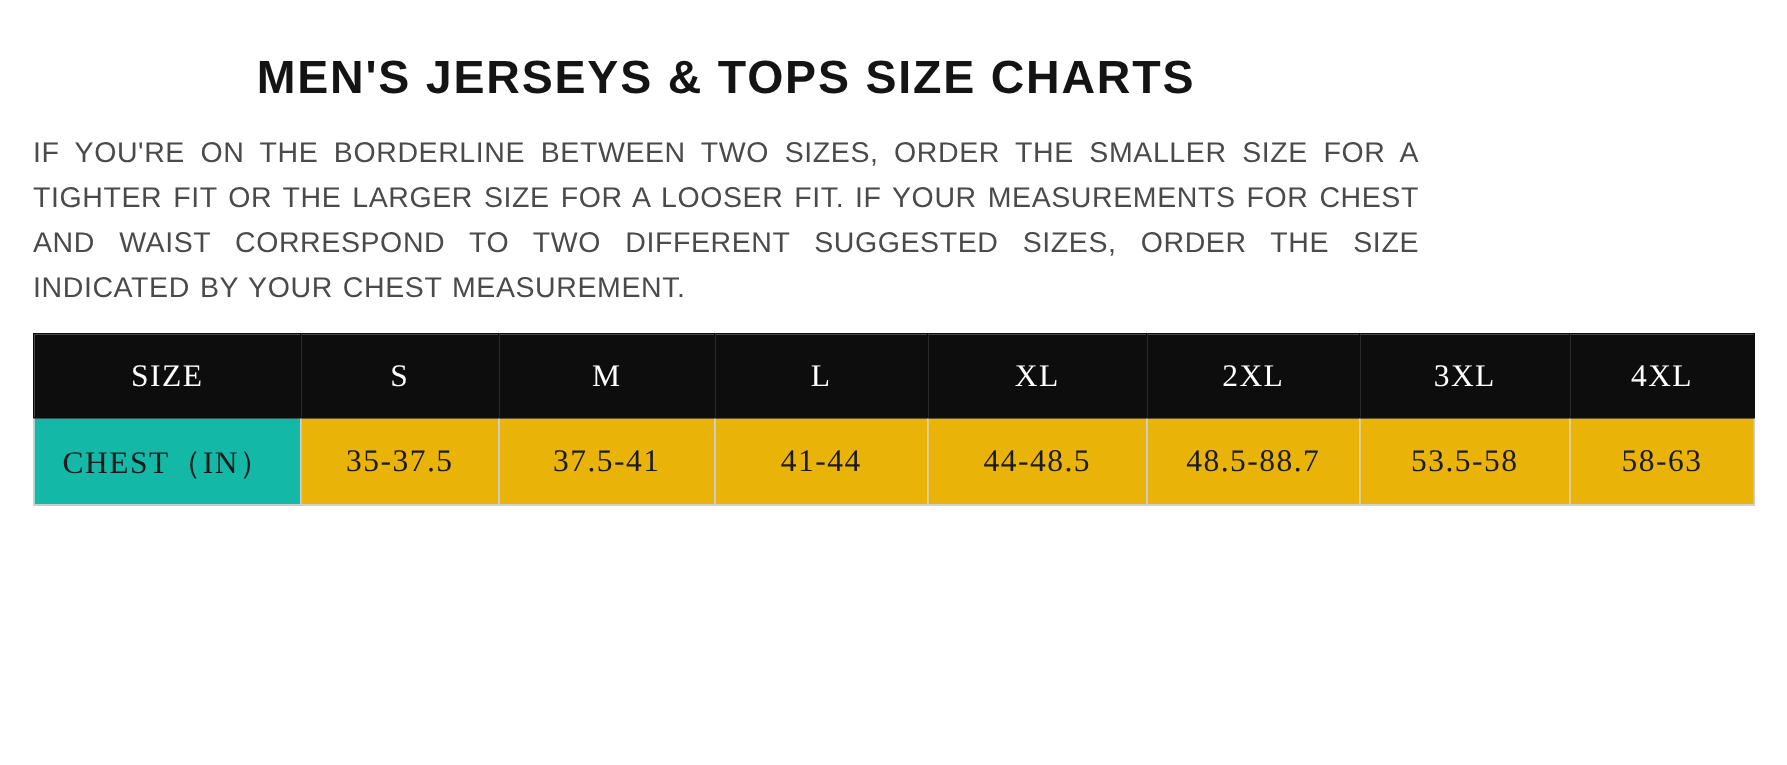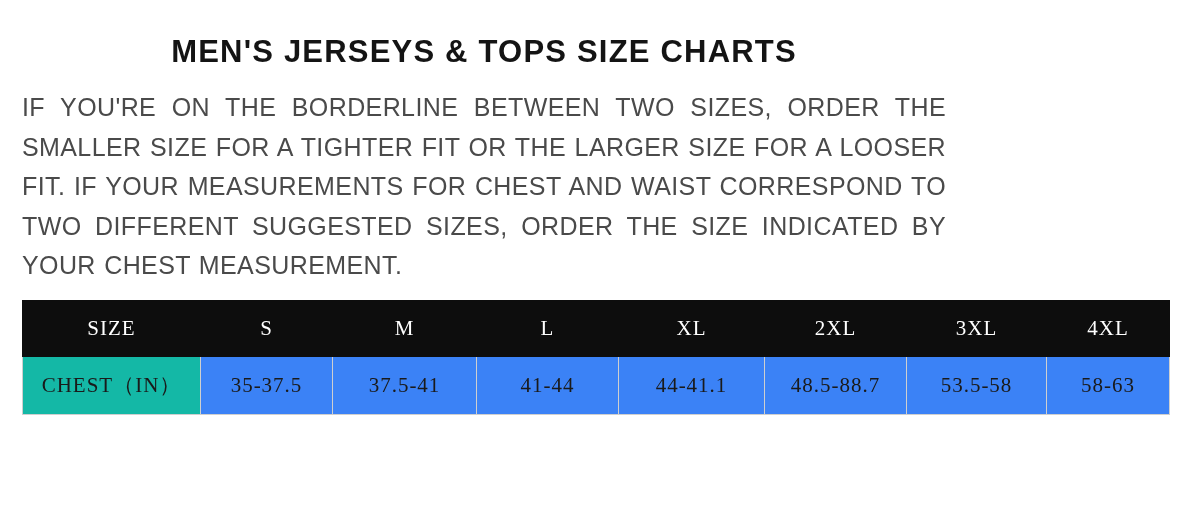--- a/index.html
+++ b/index.html
@@ -30,21 +30,21 @@
     color: #141414;
     margin: 0;
     padding-top: 33px;
     padding-bottom: 0;
     line-height: 1.2;
   }
   .intro {
     margin: 0;
     padding: 18px 22px 0 22px;
     font-family: "Liberation Sans", sans-serif;
-    font-size: 25px;
+    font-size: 19px;
     line-height: 1.58;
     color: #4a4a4a;
     letter-spacing: 0.4px;
     text-align: justify;
     text-align-last: left;
     word-spacing: 1px;
   }
   .table-wrap {
     padding: 14px 22px 0 22px;
     box-sizing: border-box;
@@ -69,21 +69,21 @@
   }
   table.size-chart thead th {
     background: #0d0d0d;
     color: #ffffff;
     border: 1px solid #0d0d0d;
     font-weight: normal;
     height: 56px;
     font-size: 21px;
   }
   table.size-chart tbody td {
-    background: #3b82f6;
+    background: #eab308;
     color: #1a1a1a;
   }
   table.size-chart tbody td.rowhead {
     background: #14b8a6;
     color: #1a1a1a;
   }
   col.c0 { width: 178px; }
   col.c1 { width: 132px; }
   col.c2 { width: 144px; }
   col.c3 { width: 142px; }
@@ -124,21 +124,21 @@
           <th>3XL</th>
           <th>4XL</th>
         </tr>
       </thead>
       <tbody>
         <tr>
           <td class="rowhead">CHEST（IN）</td>
           <td>35-37.5</td>
           <td>37.5-41</td>
           <td>41-44</td>
-          <td>44-41.1</td>
+          <td>44-48.5</td>
           <td>48.5-88.7</td>
           <td>53.5-58</td>
           <td>58-63</td>
         </tr>
       </tbody>
     </table>
   </div>
 
 </div>
 

